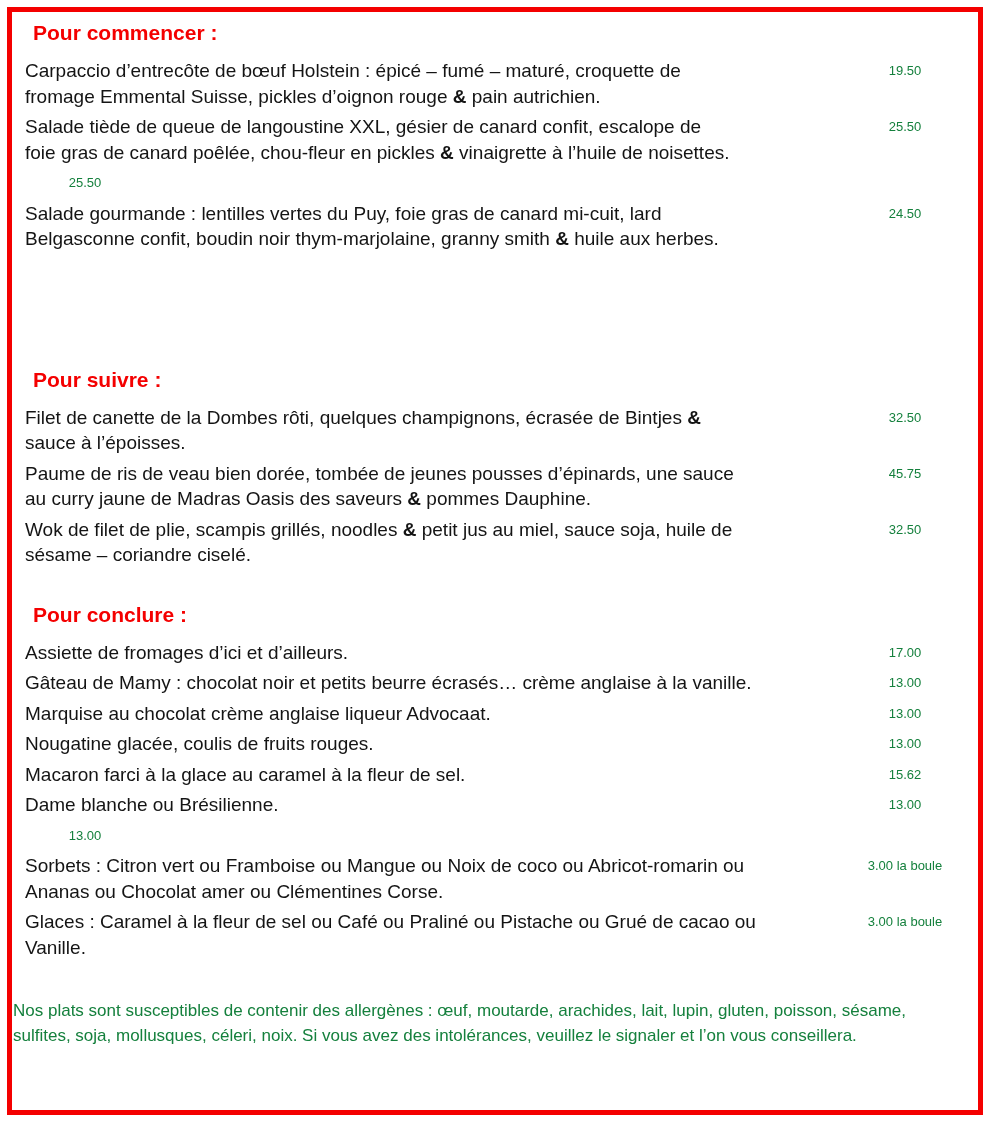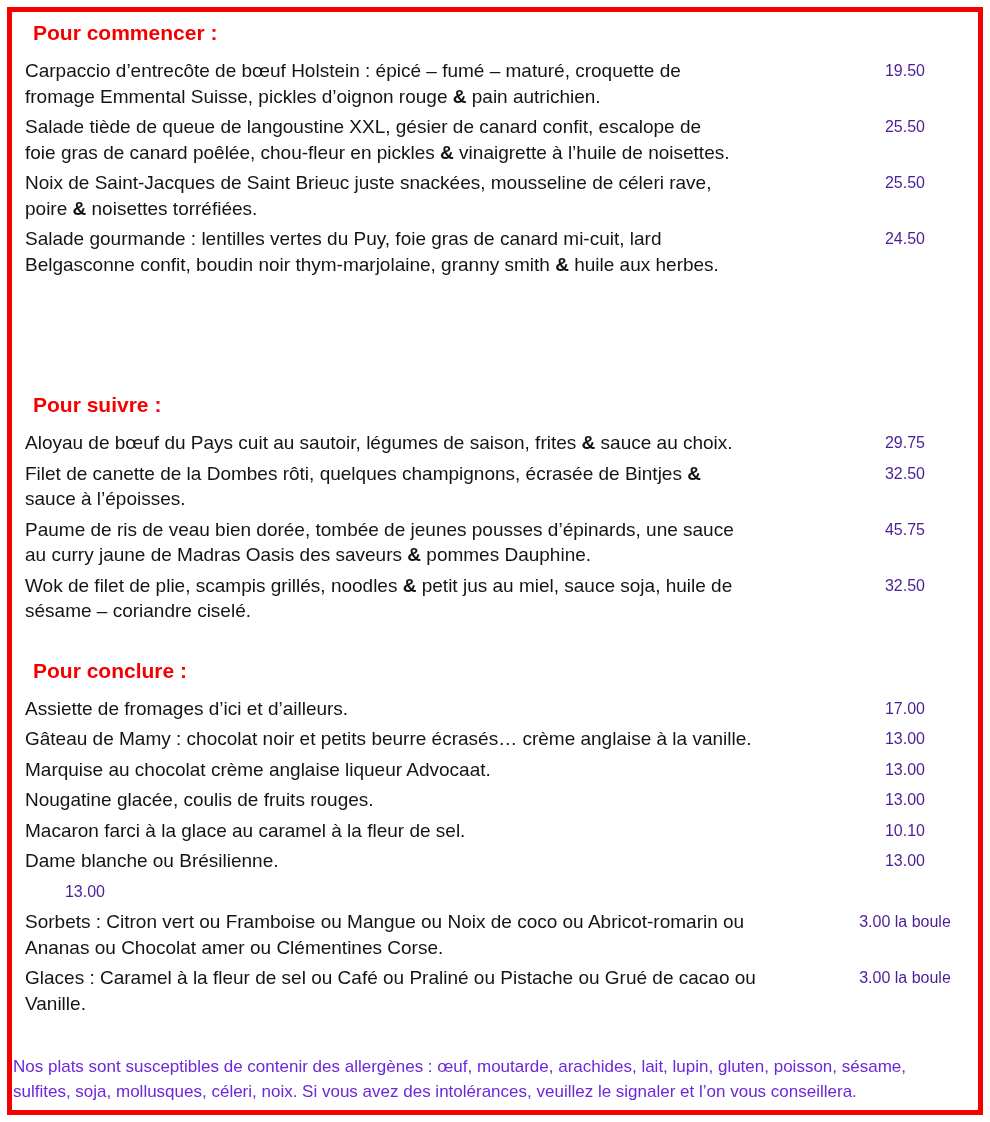--- a/index.html
+++ b/index.html
@@ -38,28 +38,28 @@
     min-width: 0;
     font-size: 19px;
     line-height: 25.5px;
     color: #141414;
   }
   .item-text b { font-weight: bold; }
   .item-price {
     flex: 0 0 120px;
     width: 120px;
     text-align: center;
-    font-size: 16px;
+    font-size: 13px;
     line-height: 25.5px;
-    color: #4c1d95;
+    color: #15803d;
     white-space: nowrap;
   }
   .allergen-note {
     margin: 38px 0 0 -12px;
-    color: #6d28d9;
+    color: #15803d;
     font-size: 17px;
     line-height: 25px;
     white-space: pre-line;
   }
 </style>
 </head>
 <body>
 
 <div class="page">
   <div class="card">
@@ -68,34 +68,29 @@
           <h2 class="section-heading">Pour commencer :</h2>
           <div class="menu-item">
             <div class="item-text">Carpaccio d’entrecôte de bœuf Holstein : épicé – fumé – maturé, croquette de<br>fromage Emmental Suisse, pickles d’oignon rouge <b>&amp;</b> pain autrichien.</div>
             <div class="item-price">19.50</div>
           </div>
           <div class="menu-item">
             <div class="item-text">Salade tiède de queue de langoustine XXL, gésier de canard confit, escalope de<br>foie gras de canard poêlée, chou-fleur en pickles <b>&amp;</b> vinaigrette à l’huile de noisettes.</div>
             <div class="item-price">25.50</div>
           </div>
           <div class="menu-item">
-            <div class="item-text">Noix de Saint-Jacques de Saint Brieuc juste snackées, mousseline de céleri rave,<br>poire <b>&amp;</b> noisettes torréfiées.</div>
             <div class="item-price">25.50</div>
           </div>
           <div class="menu-item">
             <div class="item-text">Salade gourmande : lentilles vertes du Puy, foie gras de canard mi-cuit, lard<br>Belgasconne confit, boudin noir thym-marjolaine, granny smith <b>&amp;</b> huile aux herbes.</div>
             <div class="item-price">24.50</div>
           </div>
         </section>
         <section class="section">
           <h2 class="section-heading">Pour suivre :</h2>
-          <div class="menu-item">
-            <div class="item-text">Aloyau de bœuf du Pays cuit au sautoir, légumes de saison, frites <b>&amp;</b> sauce au choix.</div>
-            <div class="item-price">29.75</div>
-          </div>
           <div class="menu-item">
             <div class="item-text">Filet de canette de la Dombes rôti, quelques champignons, écrasée de Bintjes <b>&amp;</b><br>sauce à l’époisses.</div>
             <div class="item-price">32.50</div>
           </div>
           <div class="menu-item">
             <div class="item-text">Paume de ris de veau bien dorée, tombée de jeunes pousses d’épinards, une sauce<br>au curry jaune de Madras Oasis des saveurs <b>&amp;</b> pommes Dauphine.</div>
             <div class="item-price">45.75</div>
           </div>
           <div class="menu-item">
             <div class="item-text">Wok de filet de plie, scampis grillés, noodles <b>&amp;</b> petit jus au miel, sauce soja, huile de<br>sésame – coriandre ciselé.</div>
@@ -115,21 +110,21 @@
           <div class="menu-item">
             <div class="item-text">Marquise au chocolat crème anglaise liqueur Advocaat.</div>
             <div class="item-price">13.00</div>
           </div>
           <div class="menu-item">
             <div class="item-text">Nougatine glacée, coulis de fruits rouges.</div>
             <div class="item-price">13.00</div>
           </div>
           <div class="menu-item">
             <div class="item-text">Macaron farci à la glace au caramel à la fleur de sel.</div>
-            <div class="item-price">10.10</div>
+            <div class="item-price">15.62</div>
           </div>
           <div class="menu-item">
             <div class="item-text">Dame blanche ou Brésilienne.</div>
             <div class="item-price">13.00</div>
           </div>
           <div class="menu-item">
             <div class="item-price">13.00</div>
           </div>
           <div class="menu-item">
             <div class="item-text">Sorbets : Citron vert ou Framboise ou Mangue ou Noix de coco ou Abricot-romarin ou<br>Ananas ou Chocolat amer ou Clémentines Corse.</div>

